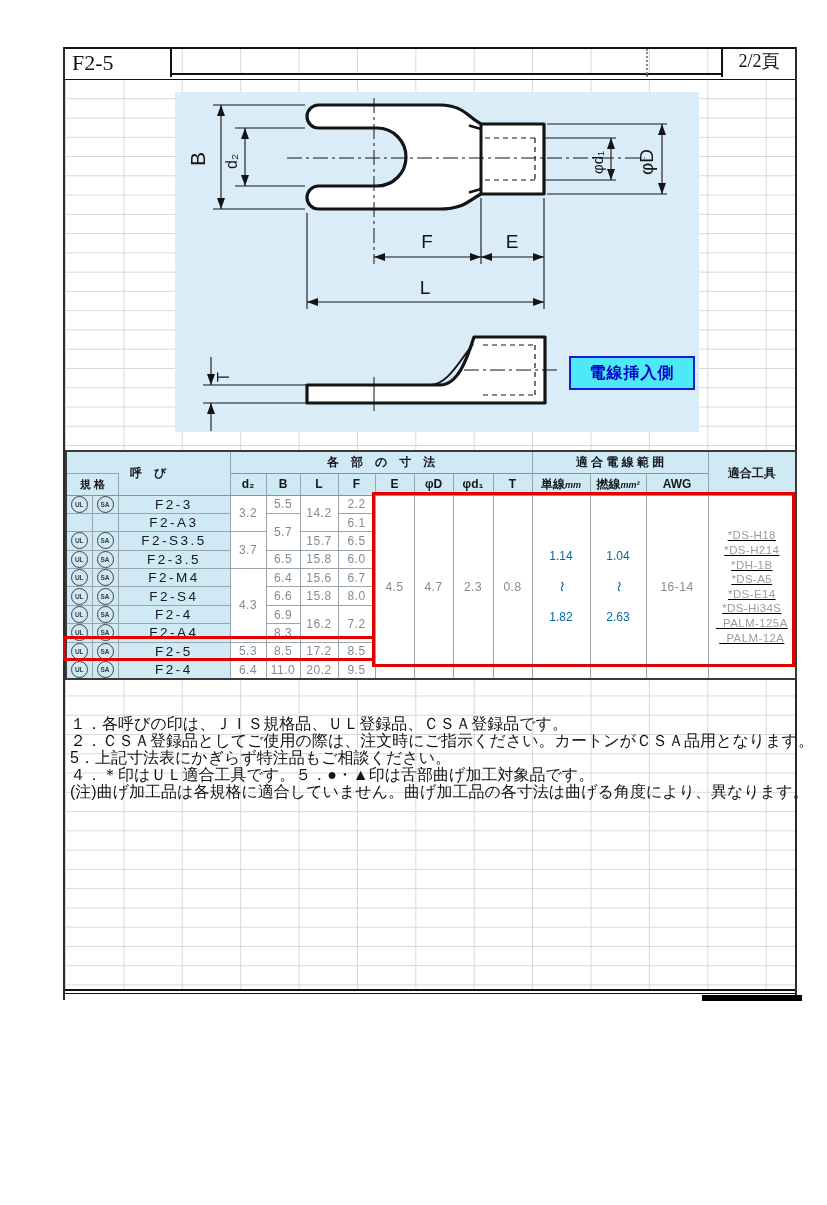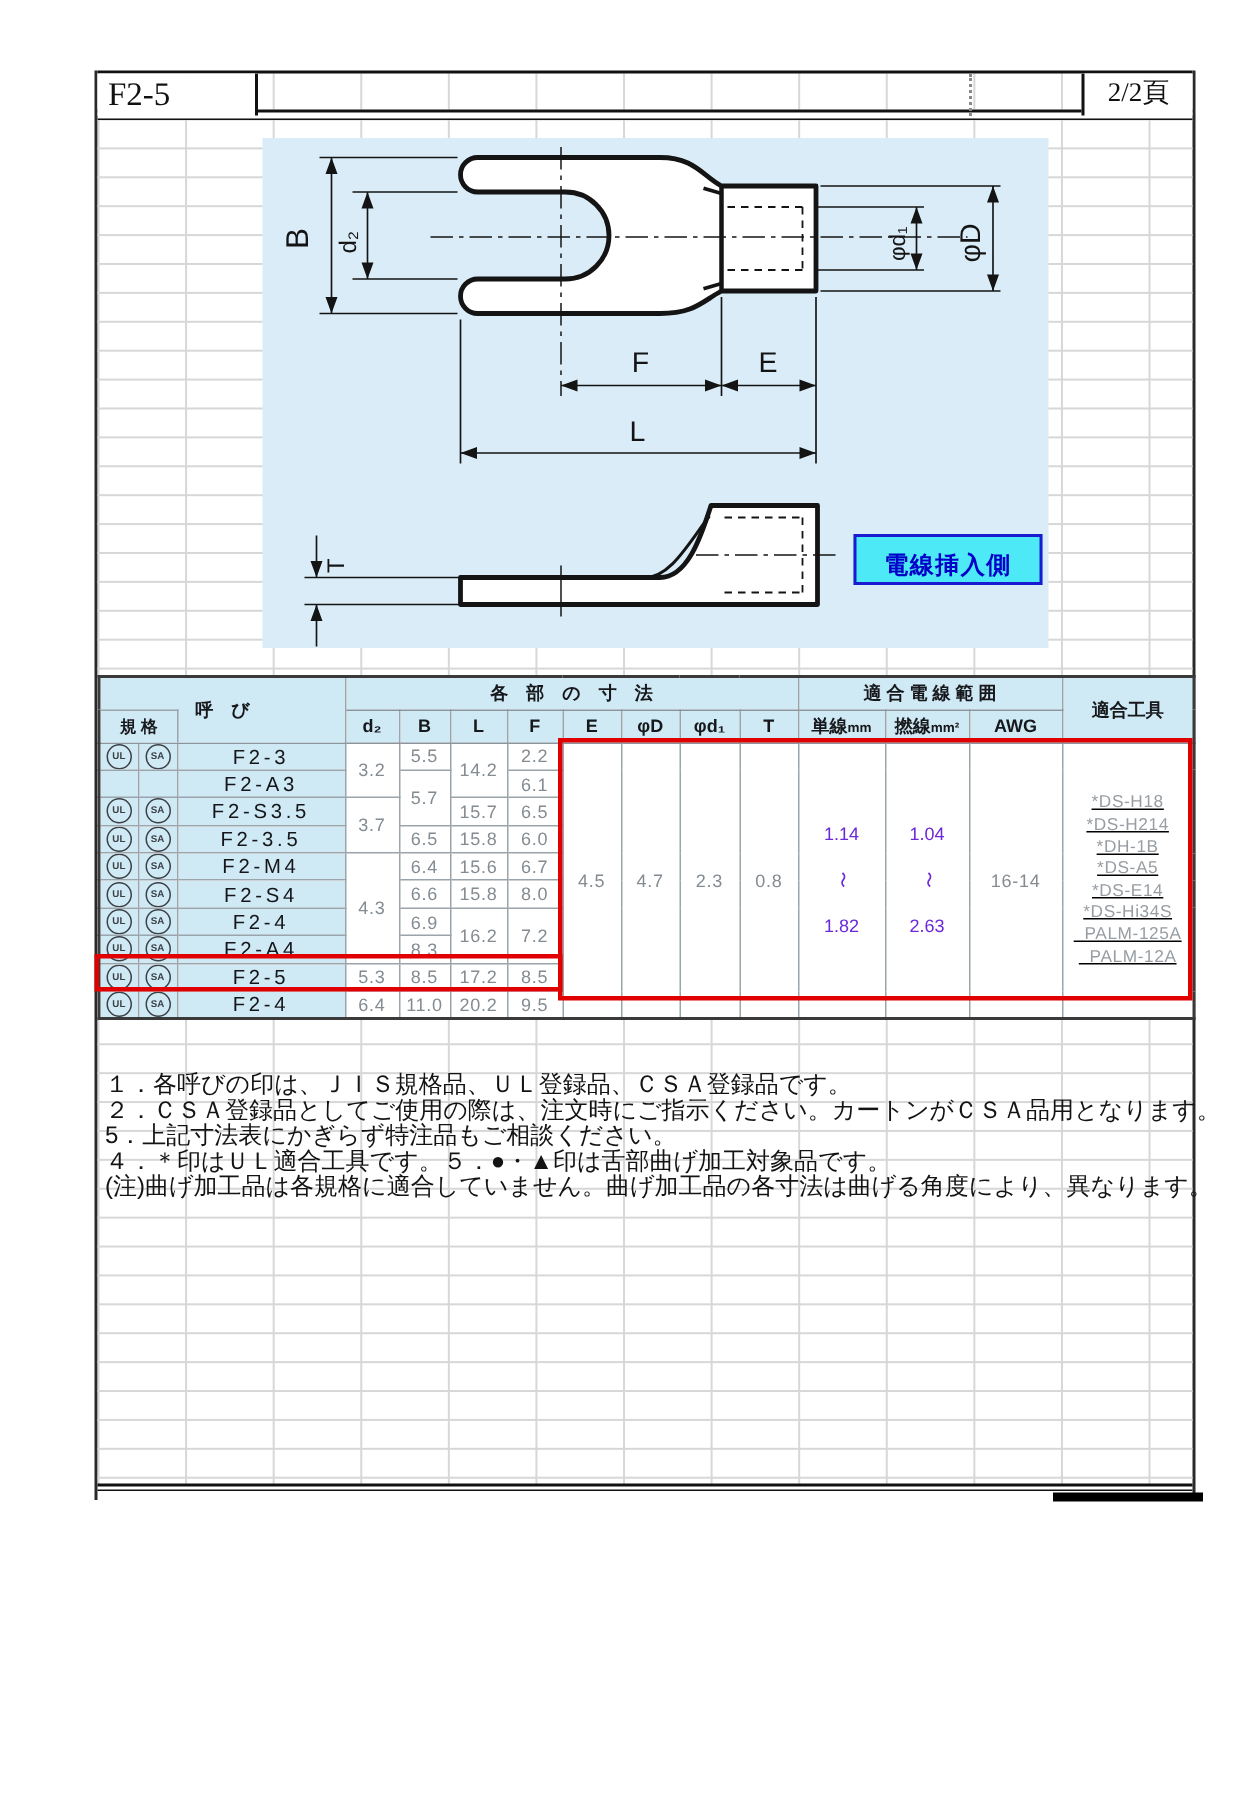--- a/index.html
+++ b/index.html
@@ -23,21 +23,21 @@
      border-right:2px solid #111;box-sizing:border-box;display:flex;align-items:center;
      padding-left:7px;font-family:"Liberation Serif",serif;font-size:22px;color:#111;}
   .pageno-cell{position:absolute;right:0;top:0;height:28px;width:74px;background:#fff;
      border-left:2px solid #111;box-sizing:border-box;display:flex;align-items:flex-start;
      justify-content:center;font-family:"Liberation Serif",serif;font-size:18px;color:#111;}
   .pgbreak{position:absolute;left:581px;top:0;height:28px;border-left:2px dotted #888;}
 
   
   .diagram-panel{position:absolute;left:110px;top:45px;width:524px;height:340px;}
   .callout{position:absolute;left:394px;top:264px;width:122px;height:30px;
-     display:flex;align-items:flex-end;justify-content:center;
+     display:flex;align-items:center;justify-content:center;
      font-size:16px;font-weight:bold;letter-spacing:1px;z-index:3;}
   svg text{font-family:"Liberation Sans",sans-serif;}
 
   
   table.spec{position:absolute;left:0;top:403px;width:730px;border-collapse:collapse;
      table-layout:fixed;border:2px solid #3a3a3a;background:#fff;}
   table.spec th,table.spec td{border:1px solid #9aa4aa;padding:0;box-sizing:border-box;
      text-align:center;vertical-align:middle;overflow:hidden;}
   table.spec thead th{height:22px;font-size:12px;font-weight:bold;color:#16181b;}
   table.spec thead tr th{border-bottom:1px solid #8a949a;}
@@ -47,23 +47,23 @@
   td.name{font-size:13.5px;color:#14161a;font-weight:500;letter-spacing:2.5px;
      text-align:left;padding-left:8px;background:#cfe9f5;}
   td.markcell{background:#cfe9f5;}
   .mark{width:15px;height:15px;border:1.4px solid #3c4146;border-radius:50%;
      margin:0 auto;display:flex;align-items:center;justify-content:center;
      font-size:6.5px;font-weight:bold;color:#3c4146;letter-spacing:0;}
   th.desig{position:relative;}
   .kikaku{position:absolute;left:0;bottom:0;width:51px;height:21px;
      border-top:1px solid #9aa4aa;border-right:1px solid #9aa4aa;
      display:flex;align-items:center;justify-content:center;font-size:11px;}
-  .unit{font-size:9px;font-weight:bold;}
+  .unit{font-size:9px;font-weight:bold;font-style:italic;}
   .stackwrap{display:flex;flex-direction:column;align-items:center;gap:16px;
-     font-size:12px;color:#6d28d9;}
+     font-size:12px;color:#0369a1;}
   .rsym{transform:rotate(90deg);font-size:11px;}
   td.tools{text-align:left;padding-left:12px;vertical-align:middle;text-decoration:underline;}
   .tool-line{font-size:11.5px;line-height:14.6px;color:#979da2;white-space:pre;
      letter-spacing:0.4px;}
 
   
   .hl{position:absolute;border:3px solid #e00000;box-sizing:border-box;z-index:5;}
   .hl-cols{left:307px;top:445px;width:423px;height:175px;}
   .hl-row{left:-2px;top:589px;width:312px;height:25px;}
 

